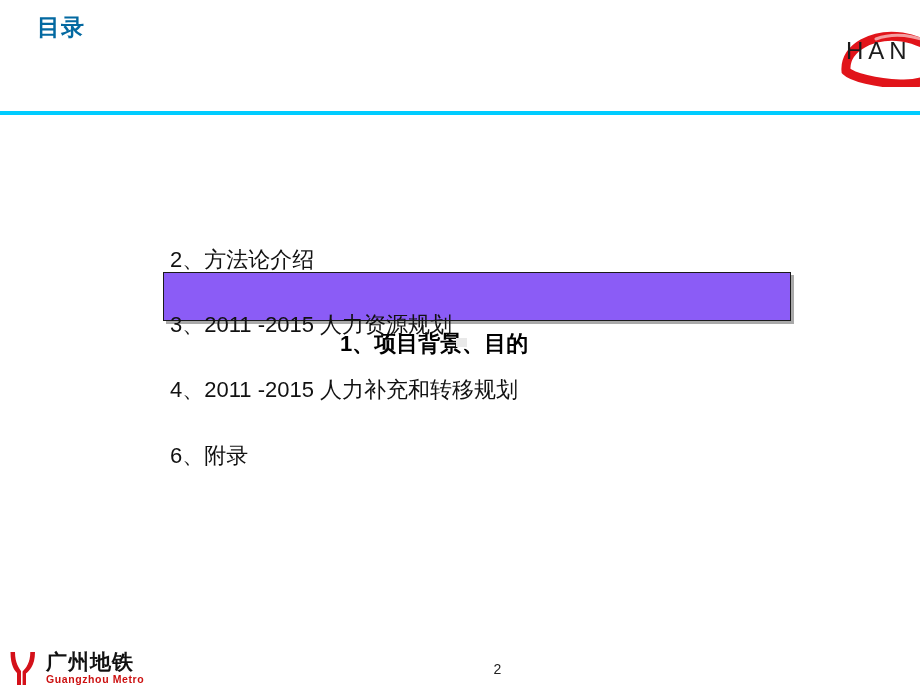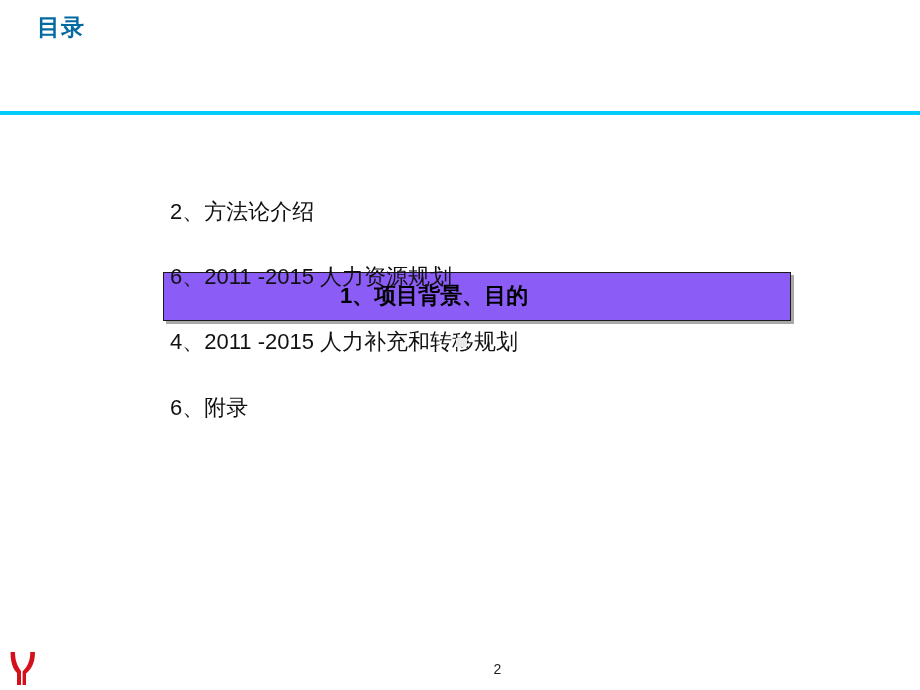--- a/index.html
+++ b/index.html
@@ -65,20 +65,21 @@
     width: 920px;
   }
   .agenda-item {
     position: absolute;
     left: 170px;
     font-size: 22px;
     line-height: 1.2;
     color: #111111;
     white-space: nowrap;
     font-weight: normal;
+    margin-top: 48px;
   }
   .agenda-item.i1 { top: 66px; }
   .agenda-item.i2 { top: 131px; }
   .agenda-item.i3 { top: 196px; }
   .agenda-item.i4 { top: 262px; }
 
   
   .agenda-box {
     position: absolute;
     left: 163px;
@@ -158,44 +159,56 @@
     color: #222222;
   }
 </style>
 </head>
 <body>
 
 <div class="slide">
 
   <div class="slide-title">目录</div>
 
+  <div class="brand-logo">
+    <svg width="110" height="62" viewBox="0 0 110 62" xmlns="http://www.w3.org/2000/svg">
+      <path d="M10 44 C 8 20, 38 6, 66 10 C 90 14, 104 26, 103 38 C 102 50, 86 58, 64 57 C 40 56, 16 50, 10 44 Z" fill="none" stroke="#e1141a" stroke-width="9" stroke-linecap="round"></path>
+      <path d="M40 12 C 62 4, 92 10, 104 24" fill="none" stroke="#f3a0a2" stroke-width="3" stroke-linecap="round"></path>
+      <circle cx="98" cy="47" r="6" fill="none" stroke="#17a5a5" stroke-width="2.2"></circle>
+      <text x="10" y="32" font-family="'Liberation Sans', sans-serif" font-size="24" font-weight="500" letter-spacing="5" fill="#1c1c1c">HAN</text>
+    </svg>
+  </div>
 
   <div class="divider"></div>
 
   <div class="agenda">
 
     <div class="agenda-box">
       <div class="box-wrap">
         <div class="agenda-item boxed">1、项目背景、目的</div>
       </div>
     </div>
 
     <div class="agenda-item i1">2、方法论介绍</div>
 
-    <div class="agenda-item i2">6、2011 -2015 人力资源规划</div>
+    <div class="agenda-item i2">3、2011 -2015 人力资源规划</div>
 
     <div class="agenda-item i3">4、2011 -2015 人力补充和转移规划</div>
 
     <div class="agenda-item i4">6、附录</div>
   </div>
 
   <div class="artifact"></div>
 
   <div class="footer-logo">
     <svg class="footer-mark" viewBox="0 0 30 36" xmlns="http://www.w3.org/2000/svg">
       <path d="M2.5 2 C 2.5 16, 7 21, 9 23 L 9 35 L 13 35 L 13 21 C 11 18, 7 13, 7 2 Z" fill="#d4111a"></path>
       <path d="M27 2 C 27 16, 21 21, 18 23.5 L 18 35 L 14.6 35 L 14.6 21.5 C 18 18, 22.3 13, 22.3 2 Z" fill="#d4111a"></path>
     </svg>
+    <div class="footer-text">
+      <div class="footer-cn">广州地铁</div>
+      <div class="footer-en">Guangzhou Metro</div>
+    </div>
   </div>
 
   <div class="page-number">2</div>
 
 </div>
 
 </body></html>

